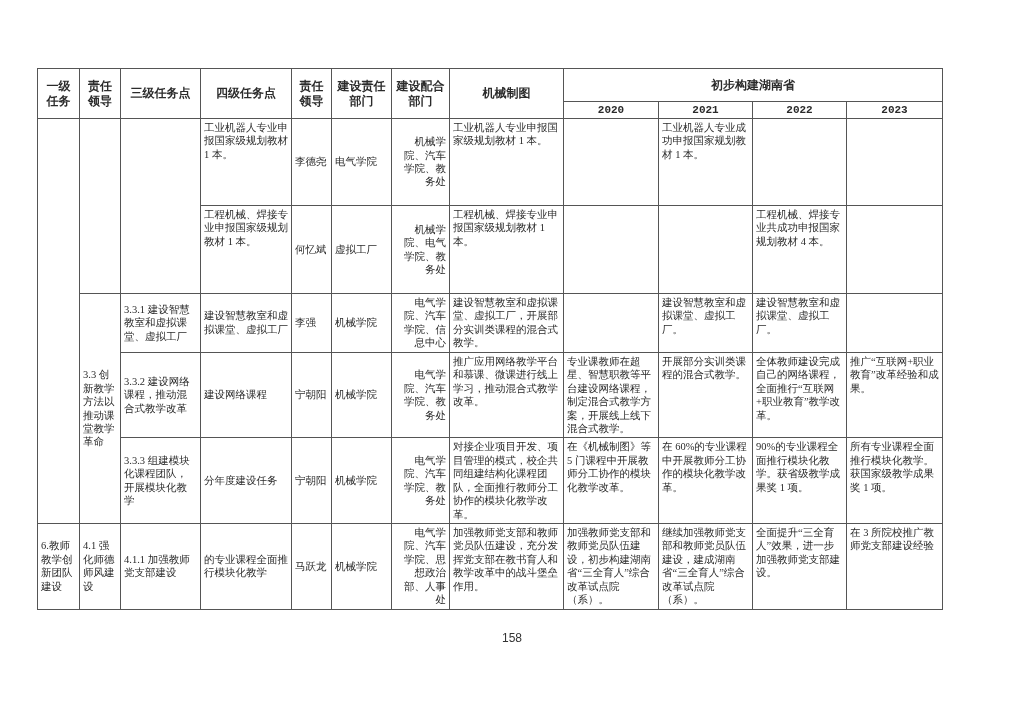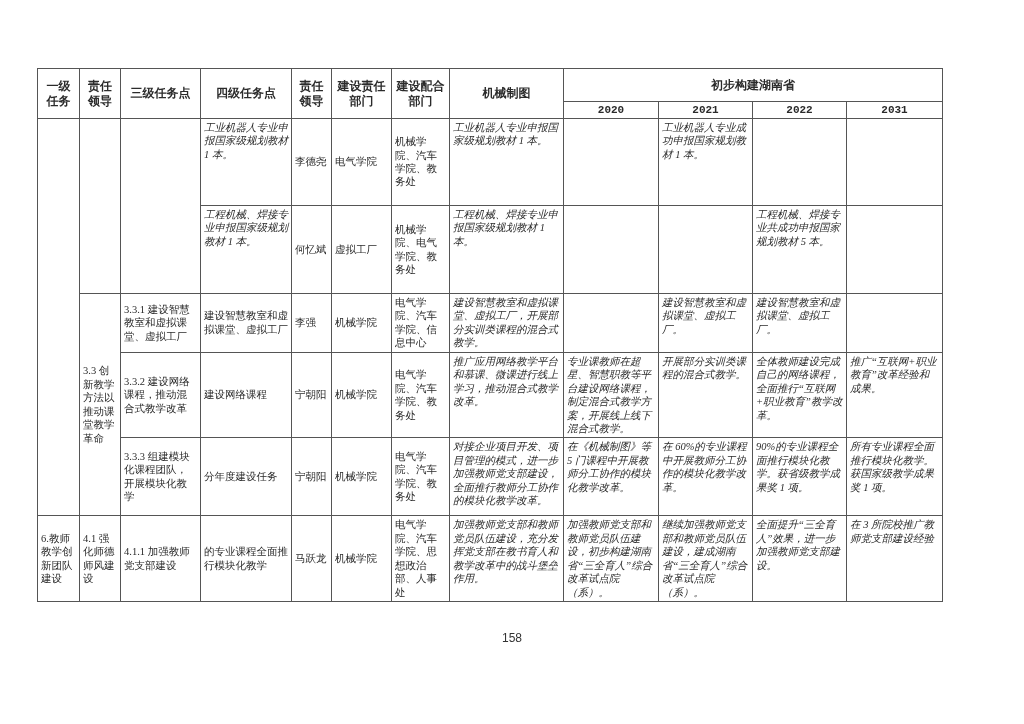--- a/index.html
+++ b/index.html
@@ -38,22 +38,22 @@
     font-family: Liberation Mono, monospace;
     font-size: 11px;
     line-height: 1.1;
   }
   .doc-table td {
     font-size: 10.5px;
     line-height: 1.28;
     padding: 2px 3px;
     text-align: left;
   }
-  .doc-table td.vt { vertical-align: top; font-style: italic; }
-  .doc-table td.hc { text-align: left; }
+  .doc-table td.vt { vertical-align: top; }
+  .doc-table td.hc { text-align: right; }
   .page-number {
     position: absolute;
     top: 631px;
     left: 0;
     width: 100%;
     text-align: center;
     font-family: "Liberation Sans", "DejaVu Sans", sans-serif;
     font-size: 12px;
     color: #333333;
   }
@@ -88,21 +88,21 @@
       <th rowspan="2">责任领导</th>
       <th rowspan="2">建设责任部门</th>
       <th rowspan="2">建设配合部门</th>
       <th rowspan="2">机械制图</th>
       <th colspan="4">初步构建湖南省</th>
     </tr>
     <tr class="head-row years-row" style="height:17px">
       <th>2020</th>
       <th>2021</th>
       <th>2022</th>
-      <th>2031</th>
+      <th>2023</th>
     </tr>
 
     <tr style="height:87px">
       <td rowspan="5"></td>
       <td rowspan="2"></td>
       <td rowspan="2"></td>
       <td class="vt">工业机器人专业申报国家级规划教材 1 本。</td>
       <td>李德尧</td>
       <td>电气学院</td>
       <td class="hc">机械学院、汽车学院、教务处</td>
@@ -114,21 +114,21 @@
     </tr>
 
     <tr style="height:88px">
       <td class="vt">工程机械、焊接专业申报国家级规划教材 1 本。</td>
       <td>何忆斌</td>
       <td>虚拟工厂</td>
       <td class="hc">机械学院、电气学院、教务处</td>
       <td class="vt">工程机械、焊接专业申报国家级规划教材 1 本。</td>
       <td class="vt"></td>
       <td class="vt"></td>
-      <td class="vt">工程机械、焊接专业共成功申报国家规划教材 5 本。</td>
+      <td class="vt">工程机械、焊接专业共成功申报国家规划教材 4 本。</td>
       <td class="vt"></td>
     </tr>
 
     <tr style="height:57px">
       <td rowspan="3">3.3 创新教学方法以推动课堂教学革命</td>
       <td>3.3.1 建设智慧教室和虚拟课堂、虚拟工厂</td>
       <td>建设智慧教室和虚拟课堂、虚拟工厂</td>
       <td>李强</td>
       <td>机械学院</td>
       <td class="hc">电气学院、汽车学院、信息中心</td>
@@ -151,21 +151,21 @@
       <td class="vt">全体教师建设完成自己的网络课程，全面推行“互联网+职业教育”教学改革。</td>
       <td class="vt">推广“互联网+职业教育”改革经验和成果。</td>
     </tr>
 
     <tr style="height:78px">
       <td>3.3.3 组建模块化课程团队，开展模块化教学</td>
       <td>分年度建设任务</td>
       <td>宁朝阳</td>
       <td>机械学院</td>
       <td class="hc">电气学院、汽车学院、教务处</td>
-      <td class="vt">对接企业项目开发、项目管理的模式，进一步加强教师党支部建设，全面推行教师分工协作的模块化教学改革。</td>
+      <td class="vt">对接企业项目开发、项目管理的模式，校企共同组建结构化课程团队，全面推行教师分工协作的模块化教学改革。</td>
       <td class="vt">在《机械制图》等 5 门课程中开展教师分工协作的模块化教学改革。</td>
       <td class="vt">在 60%的专业课程中开展教师分工协作的模块化教学改革。</td>
       <td class="vt">90%的专业课程全面推行模块化教学。获省级教学成果奖 1 项。</td>
       <td class="vt">所有专业课程全面推行模块化教学。获国家级教学成果奖 1 项。</td>
     </tr>
 
     <tr style="height:81px">
       <td>6.教师教学创新团队建设</td>
       <td>4.1 强化师德师风建设</td>
       <td>4.1.1 加强教师党支部建设</td>

